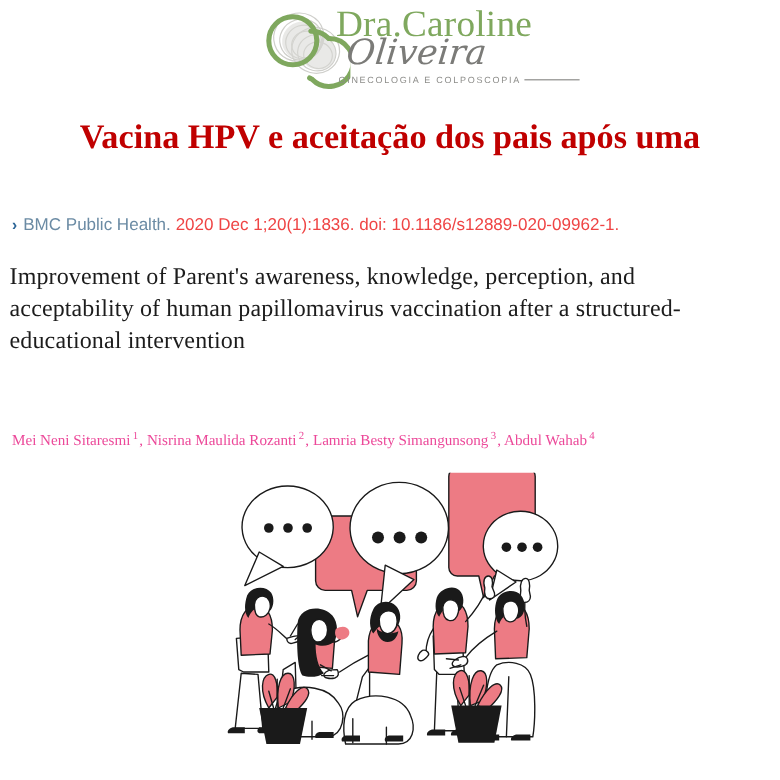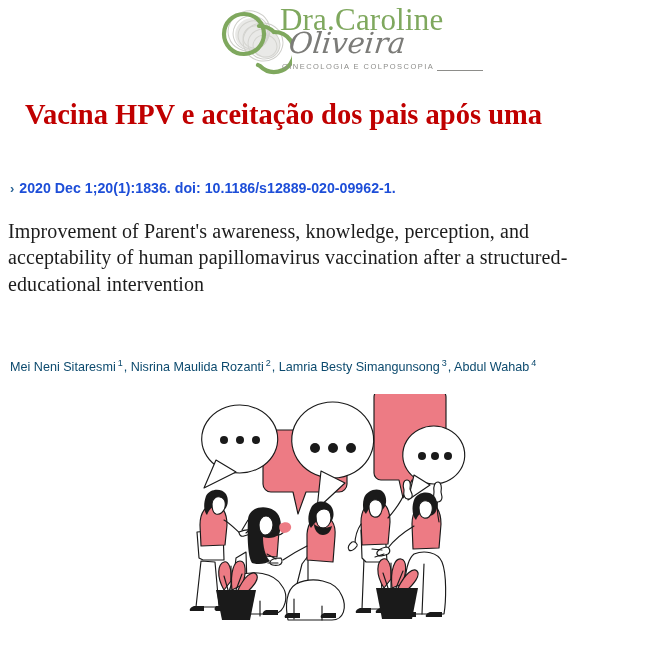--- a/index.html
+++ b/index.html
@@ -72,37 +72,37 @@
   .logo-tagline {
     position: absolute;
     left: 2px;
     top: 60px;
     font-family: "Liberation Sans", sans-serif;
     font-size: 7.5px;
     letter-spacing: 1.45px;
     color: #8d8d8a;
     white-space: nowrap;
     display: flex;
-    align-items: flex-end;
+    align-items: center;
     gap: 3px;
   }
   .tagline-rule {
     display: inline-block;
     width: 46px;
     height: 1px;
     background: #8d8d8a;
   }
 
   
   .pt-title {
     position: absolute;
     left: 25px;
     top: 96px;
     width: 600px;
-    text-align: left;
+    text-align: center;
     font-family: "Liberation Serif", serif;
     font-weight: bold;
     font-size: 28.5px;
     line-height: 1.36;
     color: #C00000;
   }
 
   
   .citation {
     position: absolute;
@@ -120,45 +120,44 @@
     font-weight: bold;
     font-size: 13px;
     margin-right: 5px;
     display: inline-block;
   }
   .cit-journal {
     color: #6b8ba4;
     margin-right: 4px;
   }
   .cit-rest {
-    color: #1d4ed8;
-    font-weight: bold;
+    color: #ef4444;
   }
 
   
   .en-title {
     position: absolute;
     left: 8px;
     top: 218px;
     width: 580px;
     font-family: "Liberation Serif", serif;
     font-size: 20px;
     line-height: 1.32;
     color: #1c1c1c;
     letter-spacing: 0.1px;
   }
 
   
   .authors {
     position: absolute;
     left: 10px;
     top: 358px;
-    font-family: Liberation Sans, sans-serif;
+    font-family: Liberation Serif, serif;
     font-size: 12.6px;
-    color: #0c4a6e;
+    color: #ec4899;
     white-space: nowrap;
   }
   .authors sup {
     font-size: 9px;
     vertical-align: super;
     padding-left: 2px;
     padding-right: 1px;
   }
 
   
@@ -213,20 +212,21 @@
 
   </div>
 </div>
 
 <div class="pt-title">
   <div>Vacina HPV e aceitação dos pais após uma</div>
 </div>
 
 <div class="citation">
   <span class="cit-chevron">›</span>
+  <span class="cit-journal">BMC Public Health.</span>
   <span class="cit-rest">2020 Dec 1;20(1):1836. doi: 10.1186/s12889-020-09962-1.</span>
 </div>
 
 <div class="en-title">Improvement of Parent's awareness, knowledge, perception, and acceptability of human papillomavirus vaccination after a structured-educational intervention</div>
 
 <div class="authors">
   <span><span>Mei Neni Sitaresmi</span><sup>1</sup></span><span>, </span><span><span>Nisrina Maulida Rozanti</span><sup>2</sup></span><span>, </span><span><span>Lamria Besty Simangunsong</span><sup>3</sup></span><span>, </span><span><span>Abdul Wahab</span><sup>4</sup></span>
 </div>
 
 <div class="illustration">

